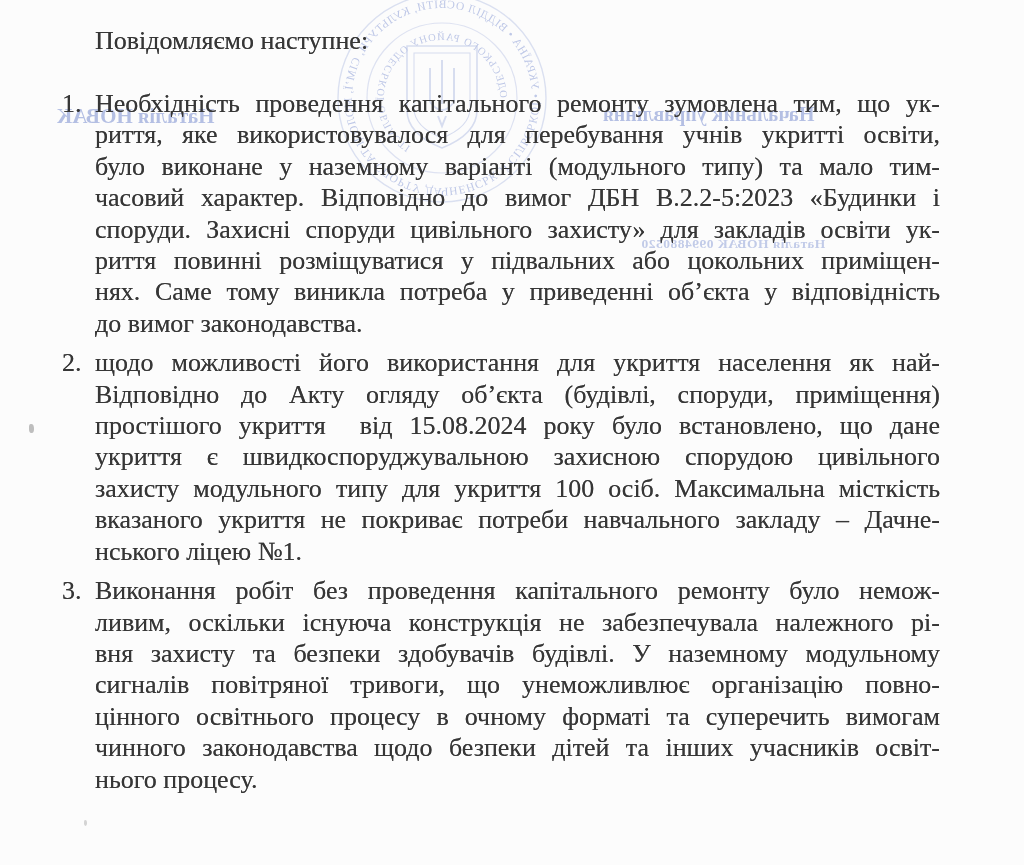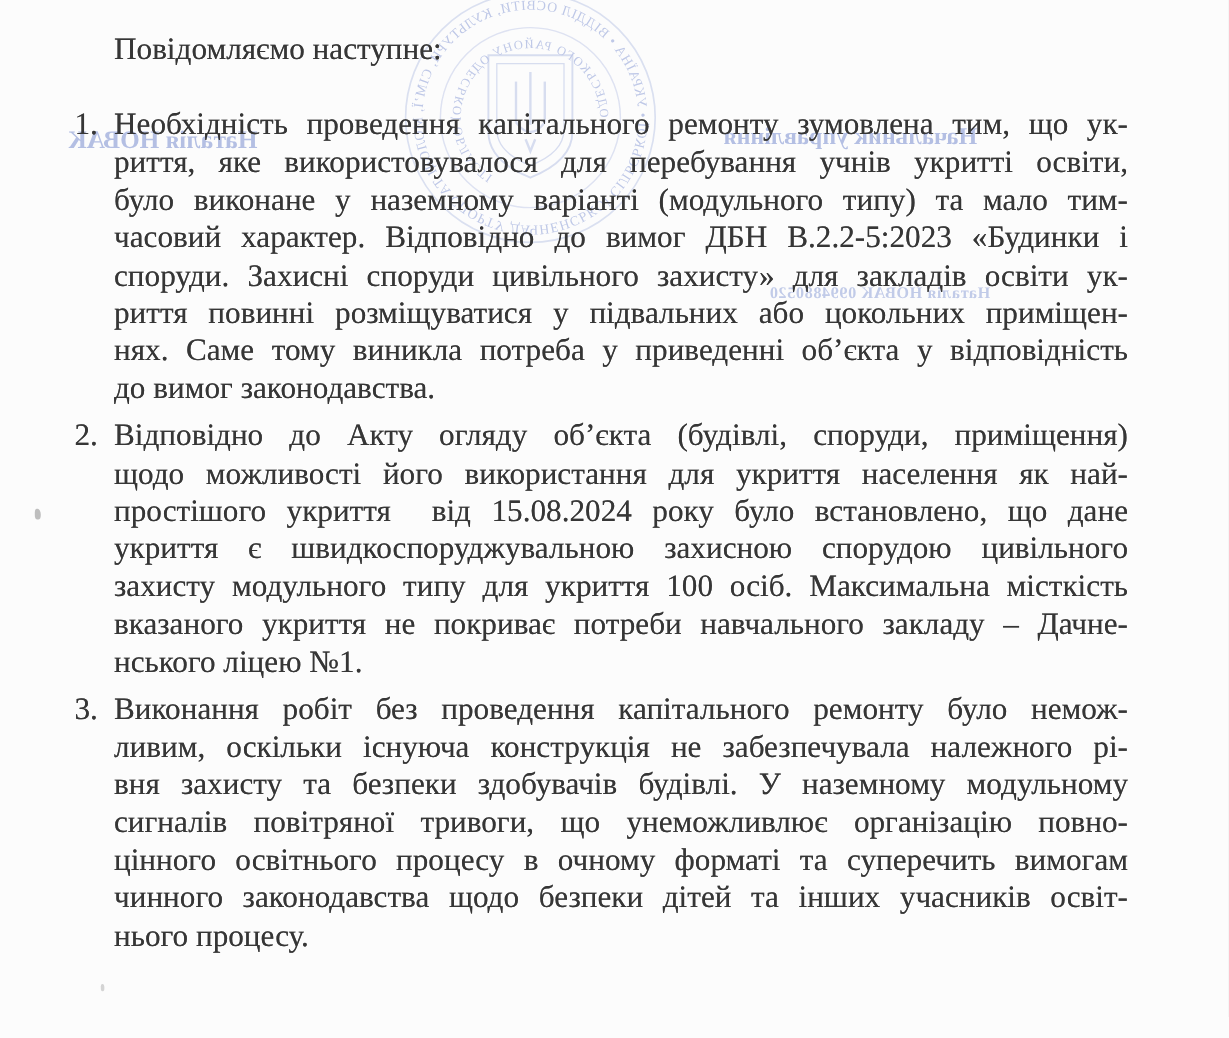--- a/index.html
+++ b/index.html
@@ -106,22 +106,22 @@
             <div class="line">часовий характер. Відповідно до вимог ДБН В.2.2-5:2023 «Будинки і</div>
             <div class="line">споруди. Захисні споруди цивільного захисту» для закладів освіти ук-</div>
             <div class="line">риття повинні розміщуватися у підвальних або цокольних приміщен-</div>
             <div class="line">нях. Саме тому виникла потреба у приведенні об’єкта у відповідність</div>
             <div class="line last">до вимог законодавства.</div>
           </div>
         </div>
         <div class="para">
           <div class="num">2.</div>
           <div class="lines">
+            <div class="line">щодо можливості його використання для укриття населення як най-</div>
             <div class="line">Відповідно до Акту огляду об’єкта (будівлі, споруди, приміщення)</div>
-            <div class="line">щодо можливості його використання для укриття населення як най-</div>
             <div class="line">простішого укриття&nbsp; від 15.08.2024 року було встановлено, що дане</div>
             <div class="line">укриття є швидкоспоруджувальною захисною спорудою цивільного</div>
             <div class="line">захисту модульного типу для укриття 100 осіб. Максимальна місткість</div>
             <div class="line">вказаного укриття не покриває потреби навчального закладу – Дачне-</div>
             <div class="line last">нського ліцею №1.</div>
           </div>
         </div>
         <div class="para">
           <div class="num">3.</div>
           <div class="lines">

